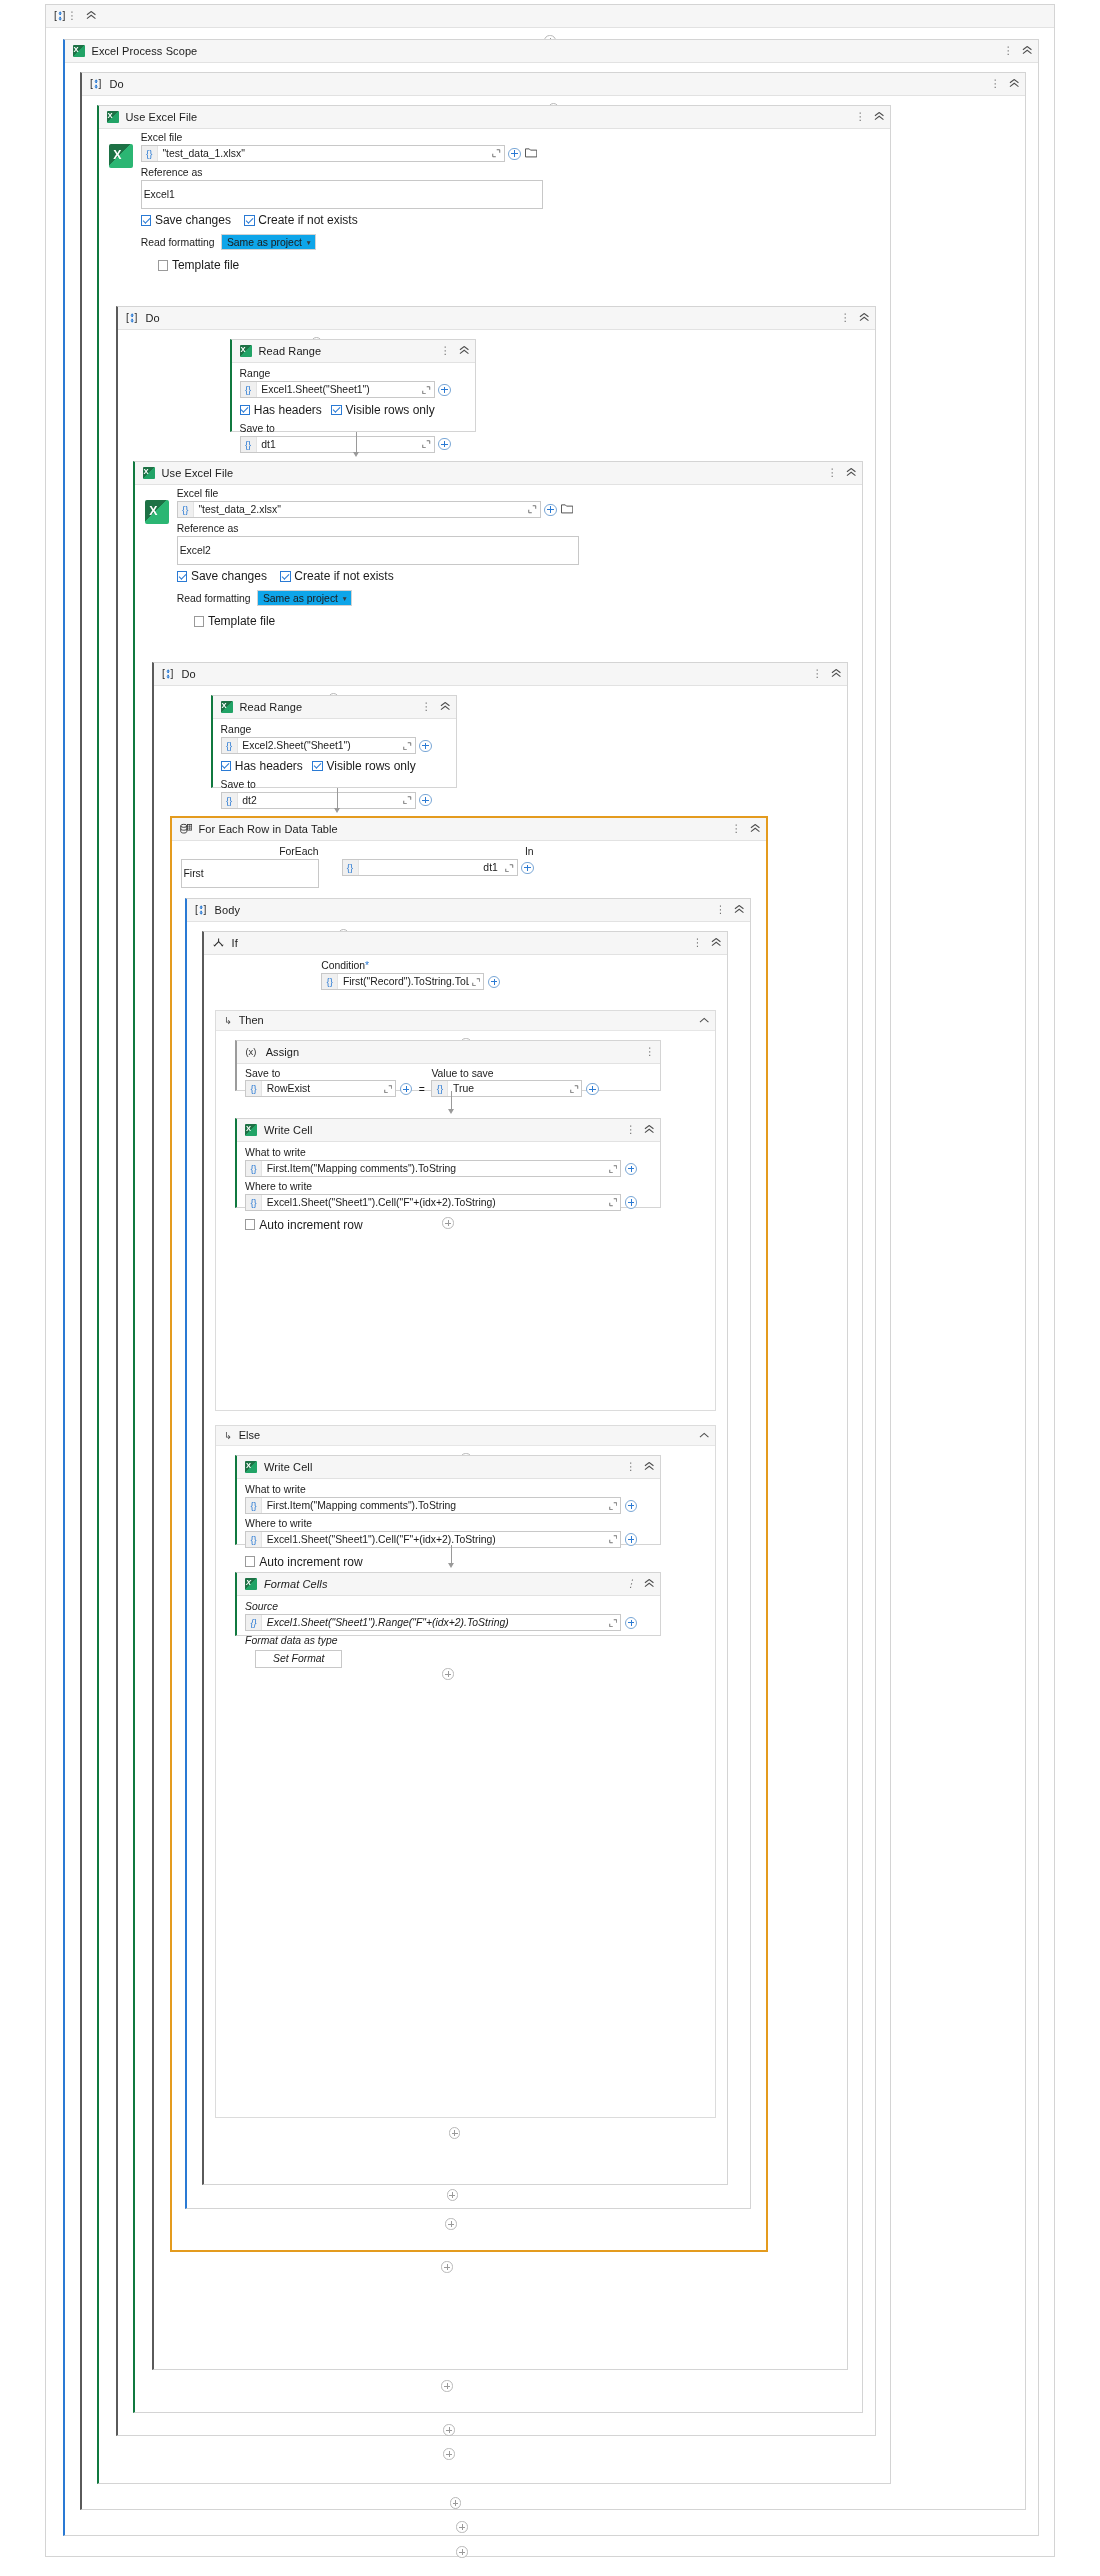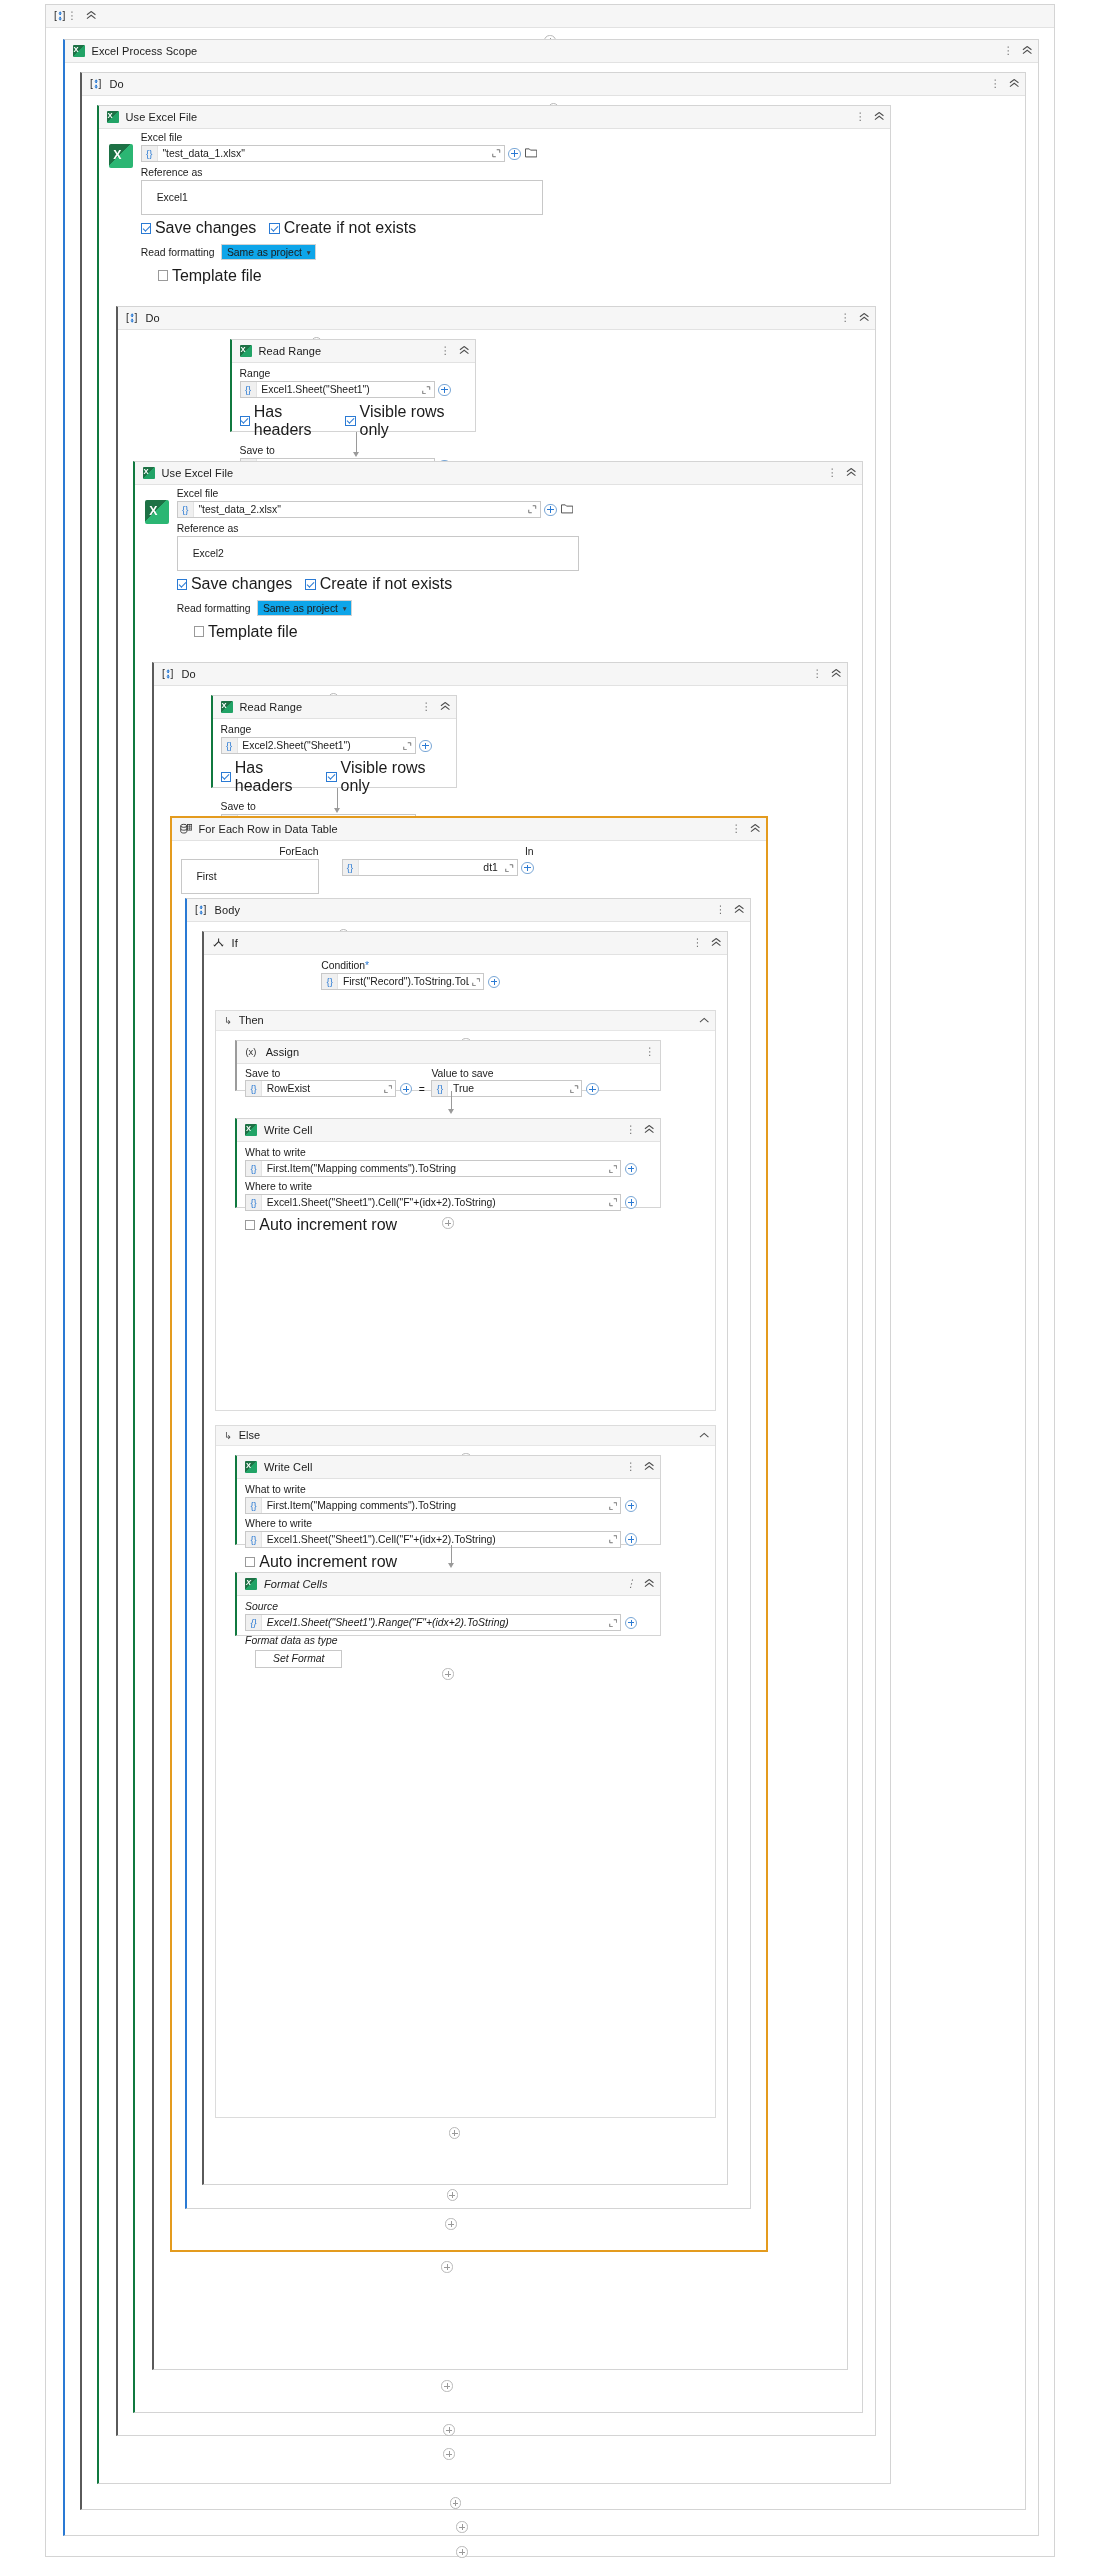--- a/index.html
+++ b/index.html
@@ -98,38 +98,38 @@
     background: #f0f0f0; border-right: 0.9px solid #e3e3e3;
     color: #2a7ad4; font-size: 9.5px;
     display: flex; align-items: center; justify-content: center; flex: 0 0 auto;
   }
   .expr .val { flex: 1; padding: 0 4.7px; white-space: nowrap; overflow: hidden; }
   .expr .open {
     flex: 0 0 auto; width: 14px; color: #6b6b6b; font-size: 8.5px;
     display: flex; align-items: center; justify-content: center; cursor: pointer;
   }
   .plain-input {
-    height: 35px; background: #fff; border: 0.9px solid #c8c8c8;
-    font-size: 10.4px; color: #1b1b1b; padding: 0 15px;
+    height: 29px; background: #fff; border: 0.9px solid #c8c8c8;
+    font-size: 10.4px; color: #1b1b1b; padding: 0 2px;
     display: flex; align-items: center;
   }
   .circ-plus {
     width: 12.3px; height: 12.3px; border-radius: 50%;
     border: 0.9px solid #7aa7d6; color: #2a7ad4;
     display: inline-flex; align-items: center; justify-content: center;
     font-size: 10.4px; line-height: 1; flex: 0 0 auto; cursor: pointer; position: relative;
     background: #fff;
   }
   .circ-plus::before { content: ""; position: absolute; width: 6.6px; height: 0.9px; background: #2a7ad4; }
   .circ-plus::after  { content: ""; position: absolute; width: 0.9px; height: 6.6px; background: #2a7ad4; }
   .folder-ico { font-size: 10.4px; color: #4a4a4a; cursor: pointer; }
   .field-row { display: flex; align-items: center; gap: 3.8px; }
 
   
-  .cbx-wrap { display: inline-flex; align-items: center; gap: 3.8px; font-size: 16px; color: #1b1b1b; cursor: pointer; }
+  .cbx-wrap { display: inline-flex; align-items: center; gap: 3.8px; font-size: 12px; color: #1b1b1b; cursor: pointer; }
   .cbx {
     width: 10.4px; height: 10.4px; border: 0.9px solid #9a9a9a; background: #fff;
     display: inline-flex; align-items: center; justify-content: center; flex: 0 0 auto;
   }
   .cbx.on { border-color: #2a7ad4; }
   .cbx.on::after {
     content: ""; width: 5.7px; height: 2.8px;
     border-left: 1.5px solid #2a7ad4; border-bottom: 1.5px solid #2a7ad4;
     transform: rotate(-45deg); margin-bottom: 1.9px;
   }

